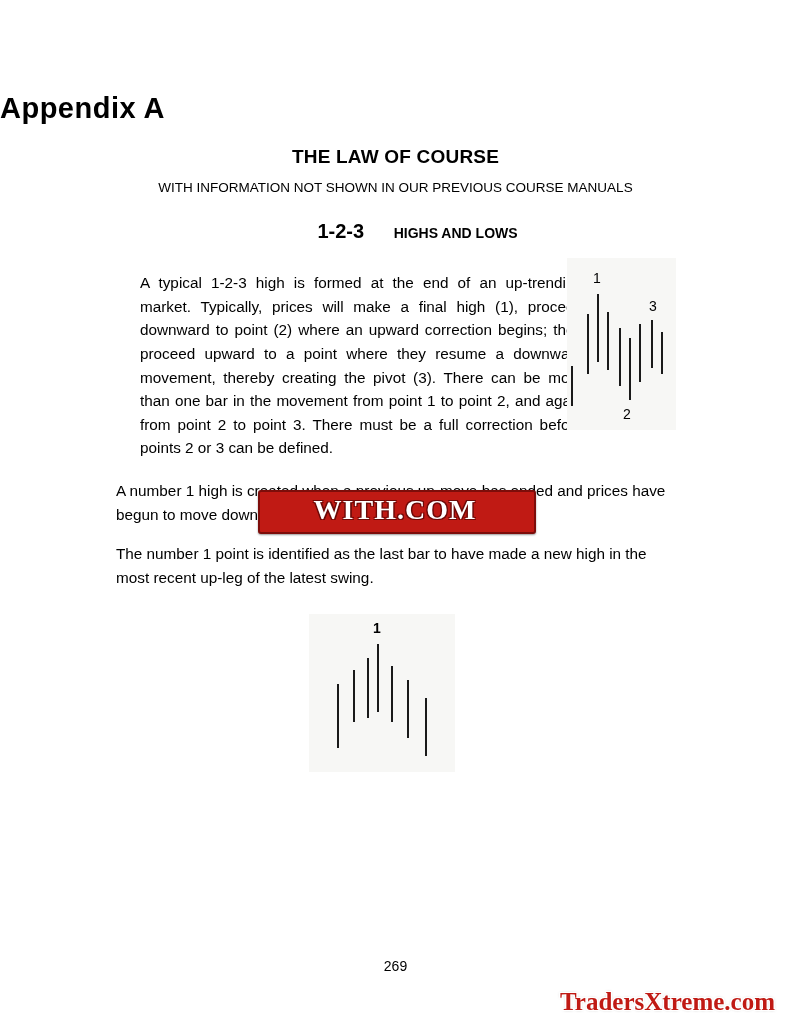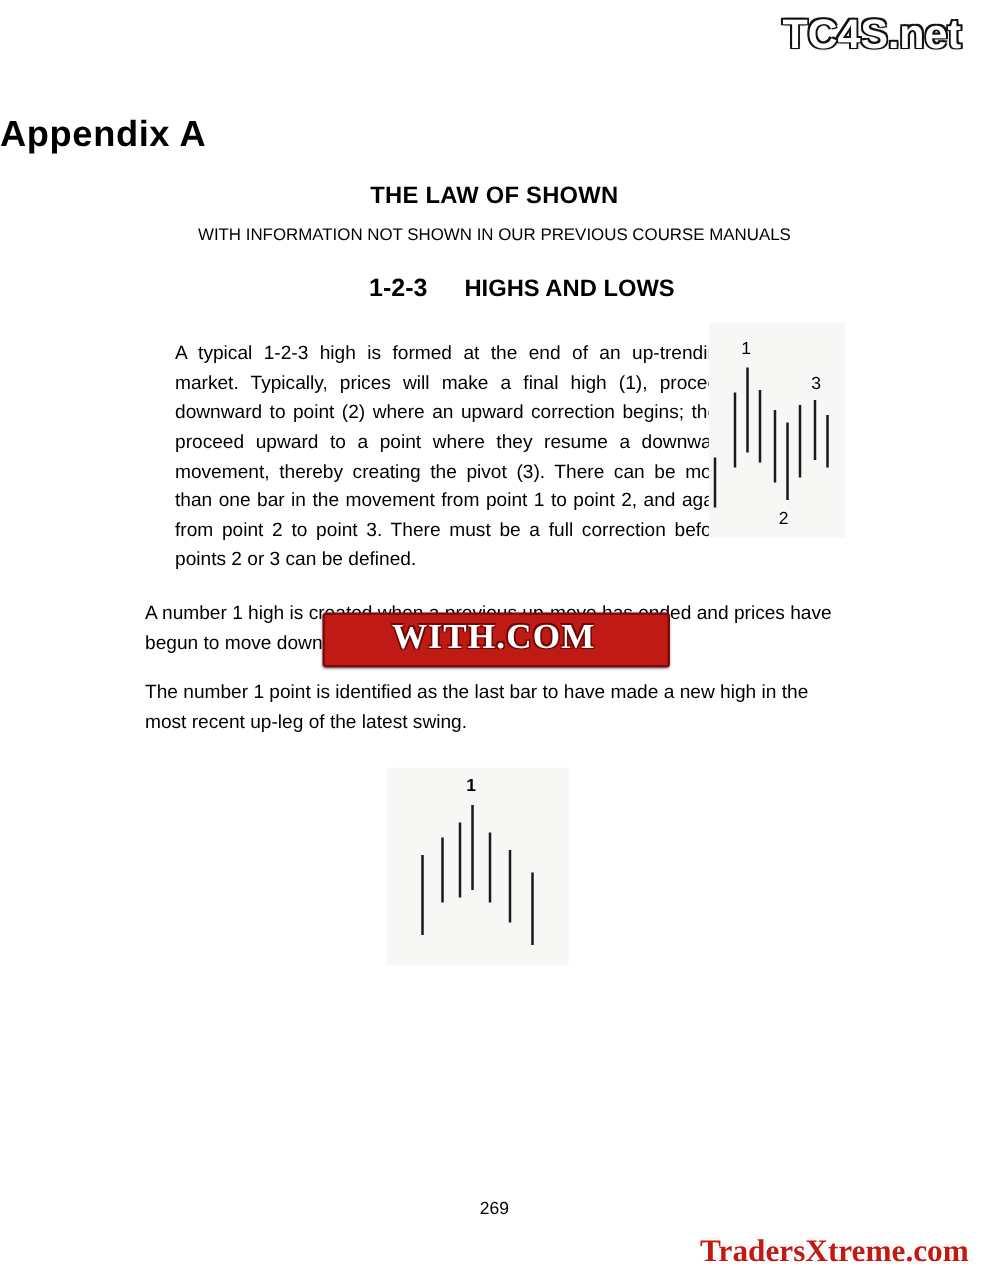--- a/index.html
+++ b/index.html
@@ -71,21 +71,21 @@
     left: 0; right: 0;
     top: 220px;
     text-align: center;
     font-weight: bold;
   }
   .section-head .big {
     font-size: 20px;
     margin-left: 44px;
   }
   .section-head .small {
-    font-size: 19px;
+    font-size: 14px;
     padding-left: 24px;
   }
 
   
   .para {
     position: absolute;
     font-size: 15.3px;
     line-height: 23.6px;
     color: #000;
   }
@@ -197,24 +197,23 @@
       -1.2px 1.2px 0 #ffffff, 1.2px 1.2px 0 #ffffff,
       0 0 3px rgba(0,0,0,.35);
     font-family: "Liberation Serif", serif;
   }
 </style>
 </head>
 <body>
 
 <div class="page">
 
-  <div class="site-mark">TC4S.net</div>
 
   <div class="appendix-title">Appendix A</div>
-  <div class="doc-title">THE LAW OF SHOWN</div>
+  <div class="doc-title">THE LAW OF COURSE</div>
   <div class="subtitle">WITH INFORMATION NOT SHOWN IN OUR PREVIOUS COURSE MANUALS</div>
   <div class="section-head">
     <span class="big">1-2-3 </span><span class="small">HIGHS AND LOWS</span>
   </div>
 
   <p class="para justify" id="p1">A typical 1-2-3 high is formed at the end of an up-trending market.   Typically, prices will make a final high (1), proceed downward to point (2) where an upward correction begins; then proceed upward  to a point where they resume a downward movement, thereby creating the pivot (3).  There can be more than one bar in the movement from point 1 to point 2, and again from point 2 to point 3.   There must be a full correction before points 2 or 3 can be defined.</p>
   <p class="para" id="p2">A number 1 high is created when a previous up-move has ended and prices have begun to move down.</p>
   <p class="para" id="p3">The number 1 point is identified as the last bar to have made a new high in the most recent up-leg of the latest swing.</p>
 
   <div class="figure" id="fig1">

